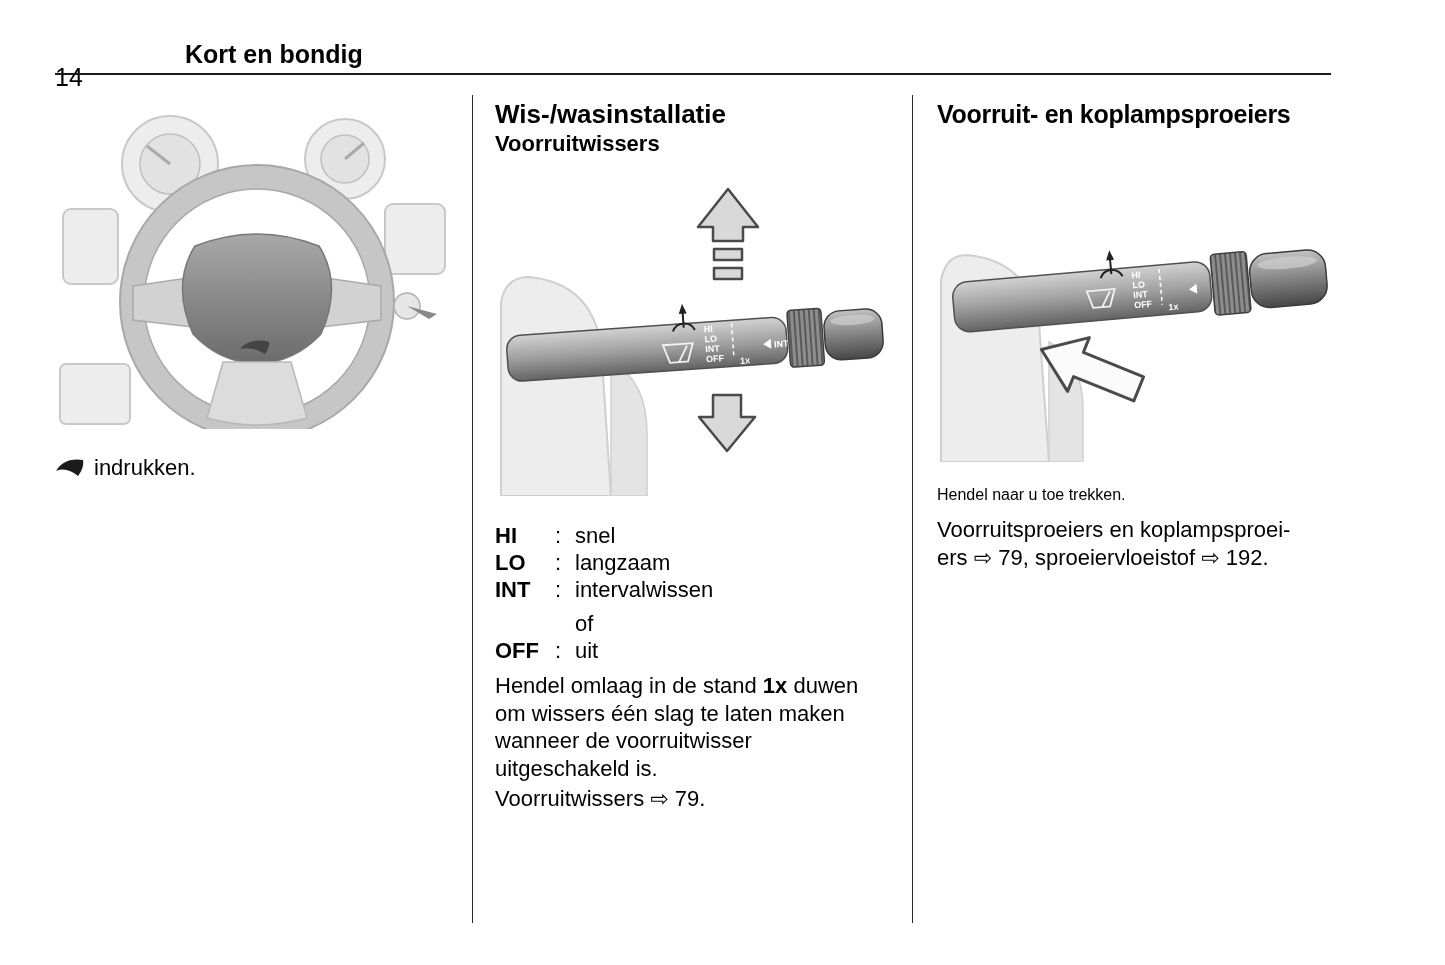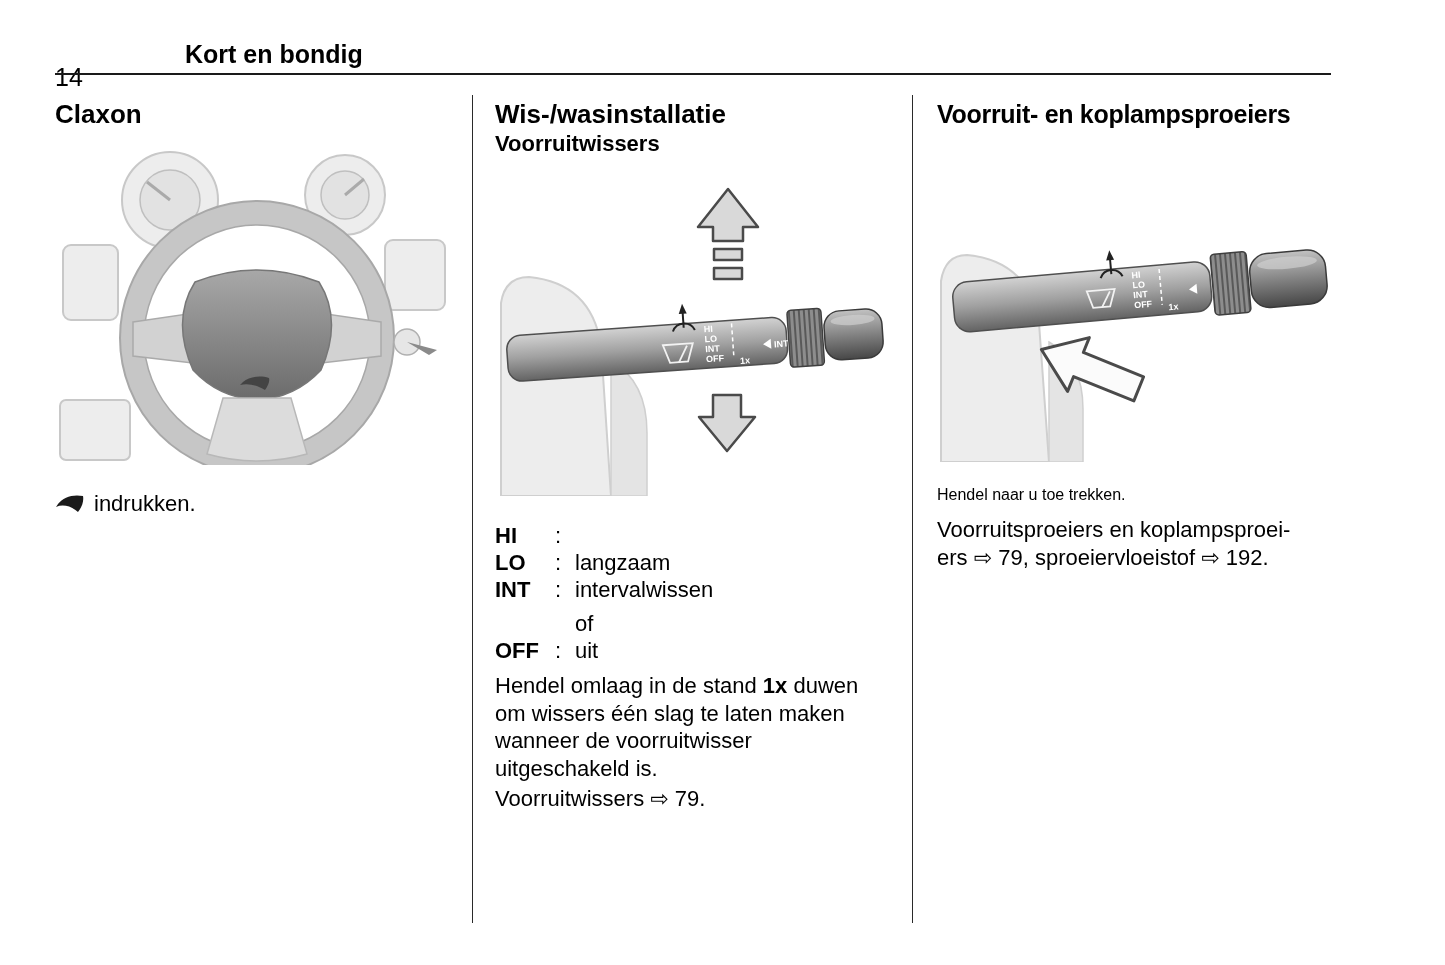--- a/index.html
+++ b/index.html
@@ -76,21 +76,20 @@
 <div class="page">
 
   <div class="pageno">14</div>
   <div class="chapter">Kort en bondig</div>
   <div class="header-rule"></div>
 
   <div class="vdiv d1"></div>
   <div class="vdiv d2"></div>
 
   <section class="col col1">
-    <h2 class="sect">Claxon</h2>
 
     <figure class="fig1">
       <svg viewBox="0 0 395 315" width="395" height="315">
 
         <g fill="#ededed" stroke="#c8c8c8" stroke-width="2">
           <circle cx="115" cy="50" r="48"></circle>
           <circle cx="290" cy="45" r="40"></circle>
           <rect x="8" y="95" width="55" height="75" rx="8"></rect>
           <rect x="330" y="90" width="60" height="70" rx="8"></rect>
           <rect x="5" y="250" width="70" height="60" rx="6"></rect>
@@ -175,20 +174,21 @@
         </g>
 
         <polygon points="218,214 246,214 246,236 260,236 232,270 204,236 218,236" fill="#d9d9d9" stroke="#4a4a4a" stroke-width="2.5" stroke-linejoin="round"></polygon>
       </svg>
     </figure>
 
     <div class="defs">
       <div class="defrow">
         <span class="term">HI</span>
         <span class="colon">:</span>
+        <span class="desc">snel</span>
       </div>
       <div class="defrow">
         <span class="term">LO</span>
         <span class="colon">:</span>
         <span class="desc">langzaam</span>
       </div>
       <div class="defrow">
         <span class="term">INT</span>
         <span class="colon">:</span>
         <span class="desc">intervalwissen</span>

